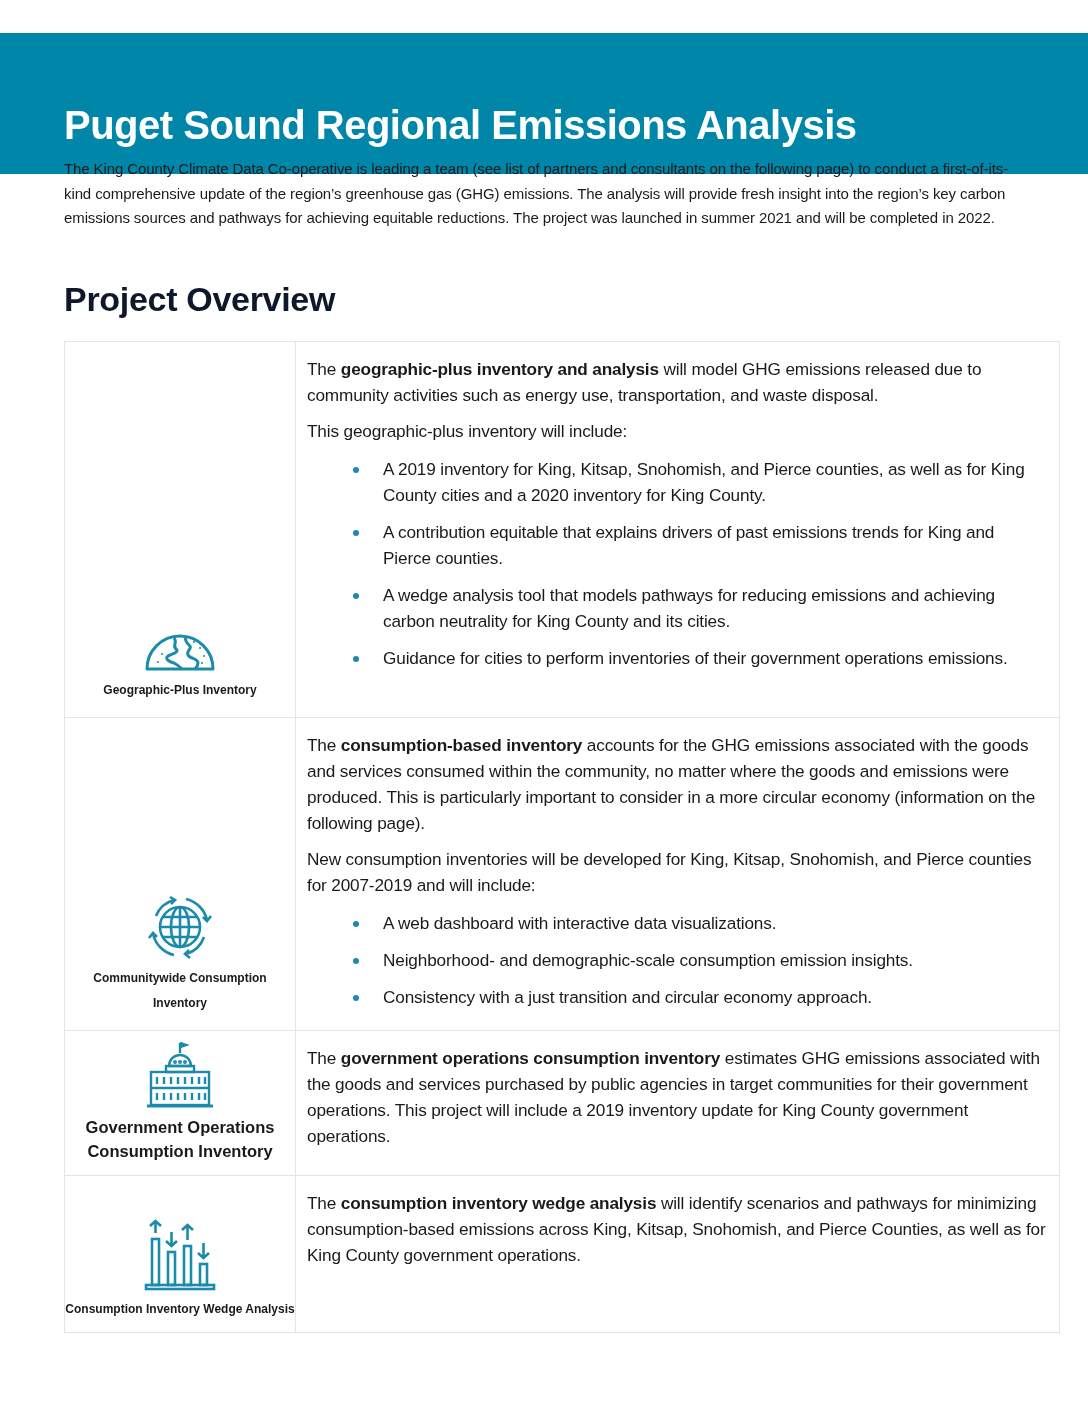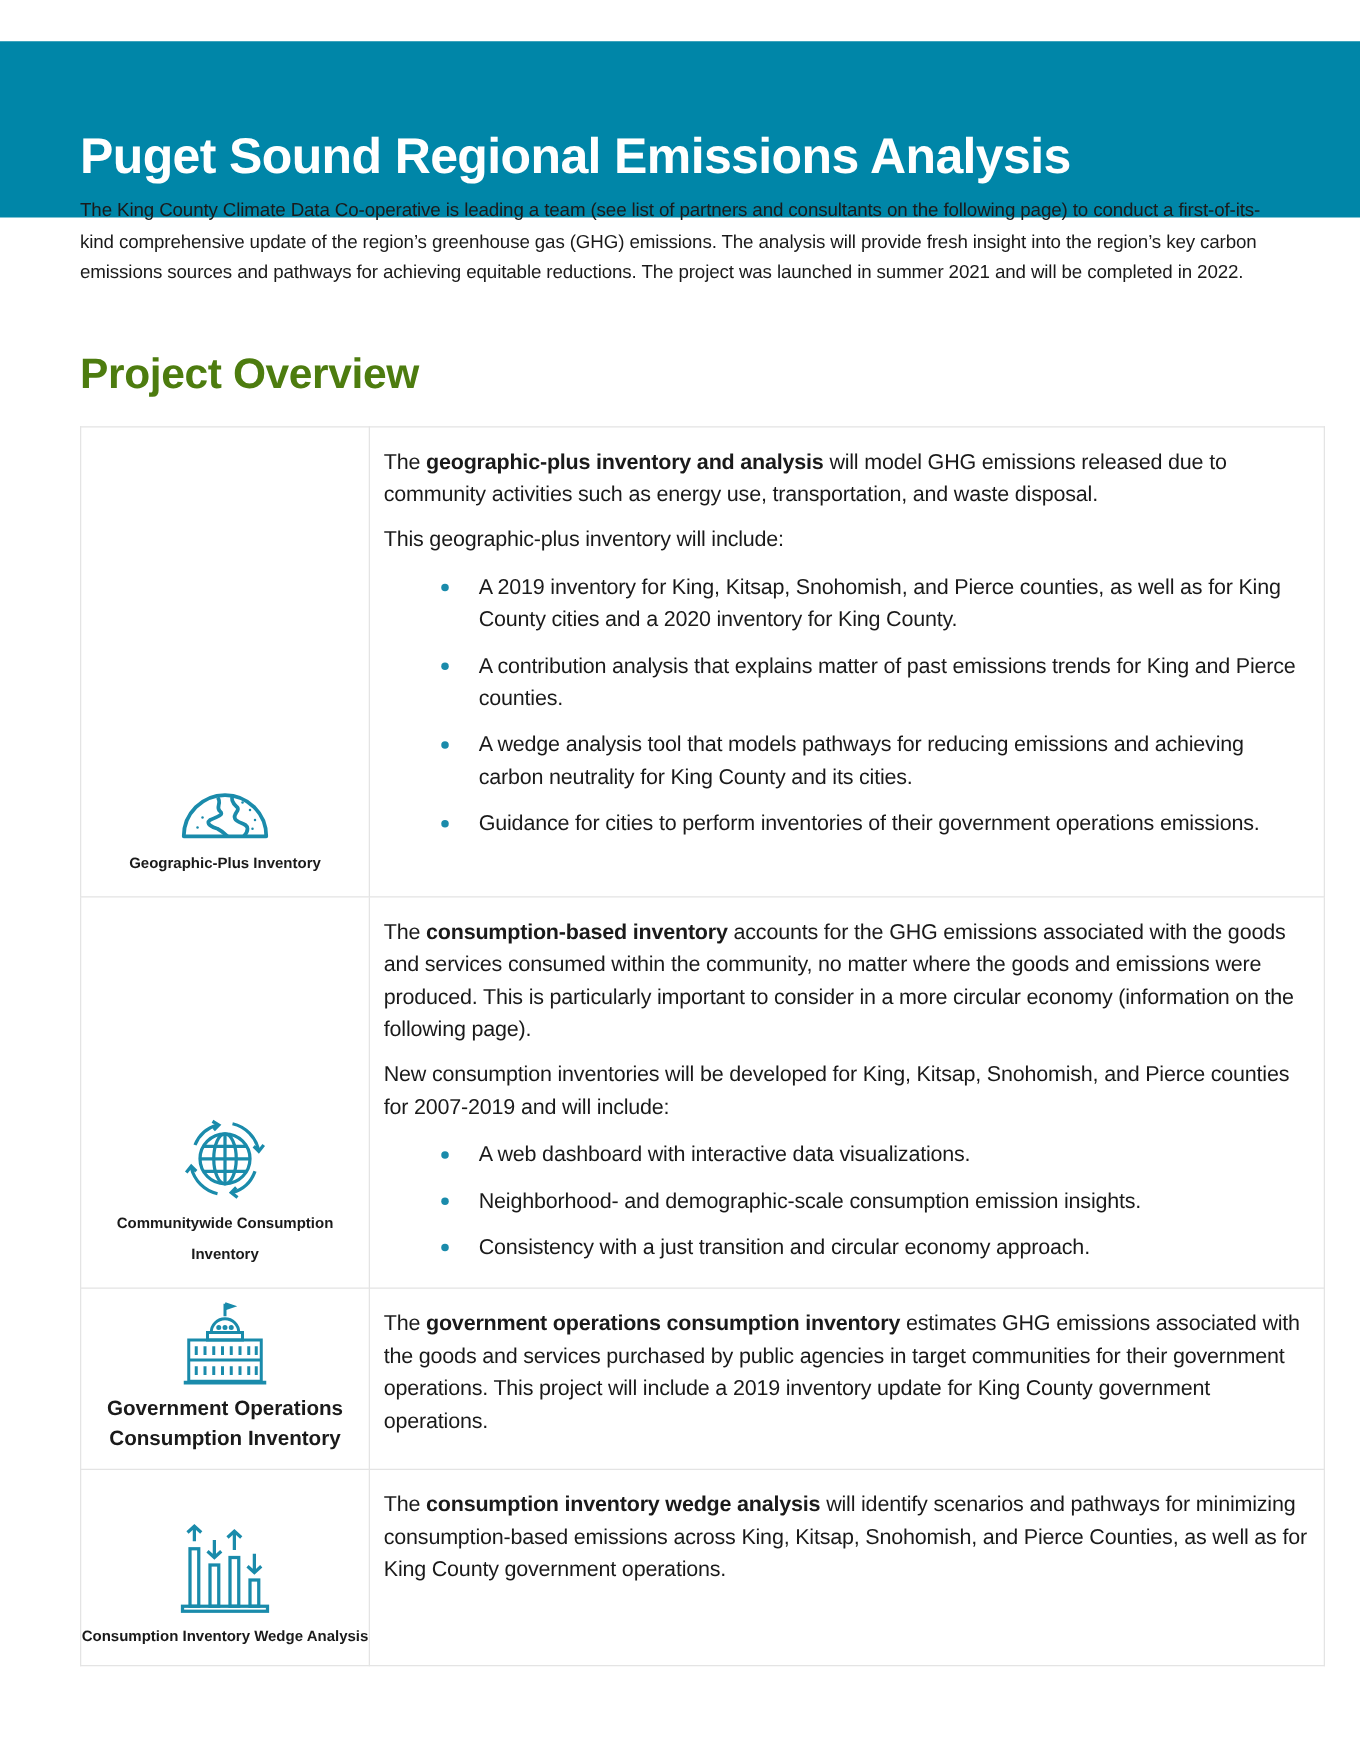--- a/index.html
+++ b/index.html
@@ -4,21 +4,21 @@
 <style>
   html, body { margin: 0; padding: 0; background: #ffffff; }
   body { width: 1088px; height: 1408px; position: relative; overflow: hidden;
          font-family: "Liberation Sans", sans-serif; color: #1a1a1a; }
   .banner { position: absolute; left: 0; top: 2px; width: 1088px; height: 141px; background: #0086a8; margin-top: 31px; }
   .banner h1 { position: absolute; left: 64px; top: 70px; margin: 0; font-size: 40px; font-weight: bold;
                color: #ffffff; letter-spacing: -0.5px; }
   .intro { position: absolute; left: 64px; top: 157px; width: 960px; margin: 0; font-size: 15px;
            line-height: 24.5px; letter-spacing: -0.1px; }
   .section-title { position: absolute; left: 64px; top: 280px; margin: 0; font-size: 34px; font-weight: bold;
-                   color: #4d7c0f; letter-spacing: -0.3px; }
+                   color: #0f172a; letter-spacing: -0.3px; }
   table.overview { position: absolute; left: 64px; top: 341px; width: 996px; border-collapse: collapse; }
   table.overview td { border: 1px solid #e4e4e4; vertical-align: top; }
   td.label-cell { width: 230px; text-align: center; vertical-align: bottom !important; padding: 0 0 14px 0; }
   td.body-cell { padding: 14px 10px 8px 11px; font-size: 17.2px; line-height: 26px; letter-spacing: -0.15px; }
   .row-label { font-weight: bold; font-size: 12px; line-height: 25px; margin-top: 6px; }
   .icon svg { display: block; margin: 0 auto; }
   .body-cell p { margin: 0 0 10px 0; }
   .body-cell ul { margin: 12px; padding: 0 0 0 64px; list-style: none; }
   .body-cell li { position: relative; margin: 0 0 11px 0; }
   .body-cell li::before { content: ""; position: absolute; left: -30px; top: 11px; width: 6px; height: 6px;
@@ -54,21 +54,21 @@
             <circle cx="50" cy="10" r="1" fill="#1a8bab" stroke="none"></circle>
           </svg>
         </div>
         <div class="row-label">Geographic-Plus Inventory</div>
       </td>
       <td class="body-cell">
         <p><span>The </span><span class="bold">geographic-plus inventory and analysis</span><span> will model GHG emissions released due to community activities such as energy use, transportation, and waste disposal.</span></p>
         <p>This geographic-plus inventory will include:</p>
         <ul>
           <li>A 2019 inventory for King, Kitsap, Snohomish, and Pierce counties, as well as for King County cities and a 2020 inventory for King County.</li>
-          <li>A contribution analysis that explains matter of past emissions trends for King and Pierce counties.</li>
+          <li>A contribution equitable that explains drivers of past emissions trends for King and Pierce counties.</li>
           <li>A wedge analysis tool that models pathways for reducing emissions and achieving carbon neutrality for King County and its cities.</li>
           <li>Guidance for cities to perform inventories of their government operations emissions.</li>
         </ul>
       </td>
     </tr>
 
     <tr style="height:313px;">
       <td class="label-cell" style="">
         <div class="icon">
           <svg width="68" height="66" viewBox="0 0 68 66" fill="none" stroke="#1a8bab" stroke-width="2.6">

